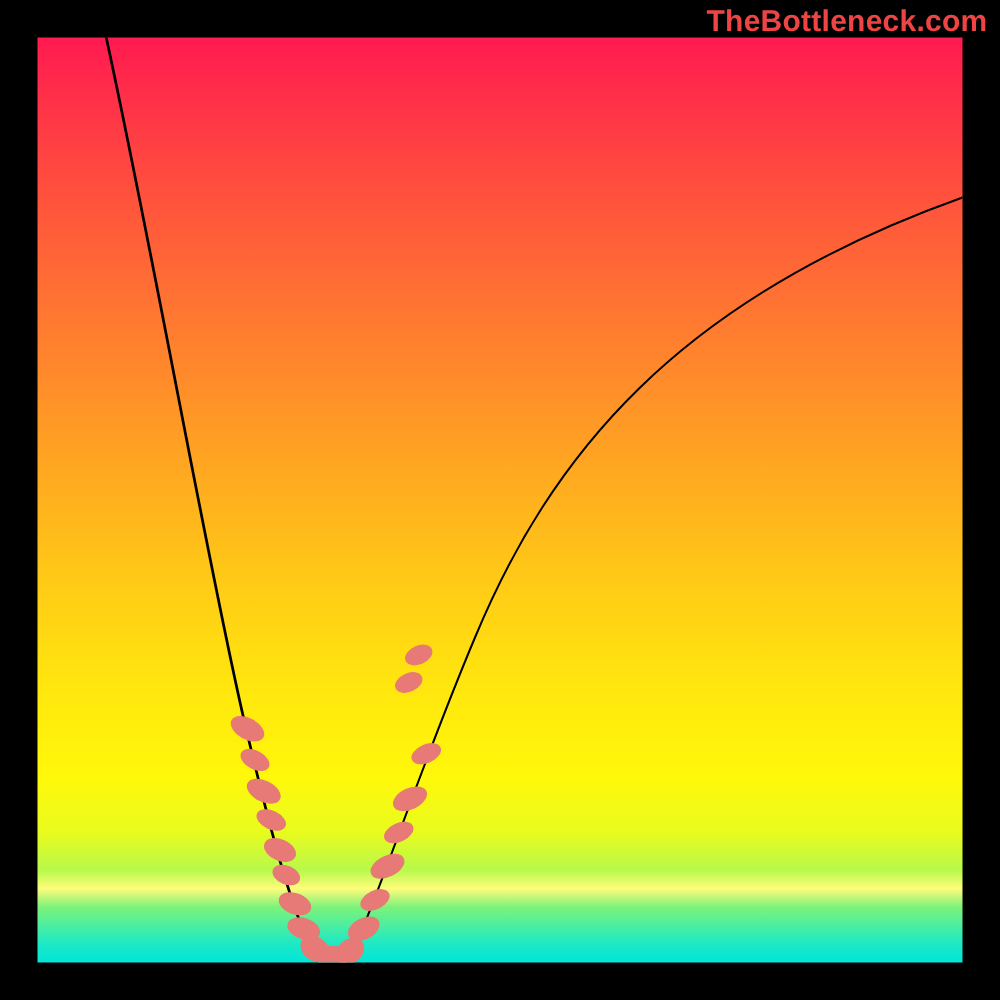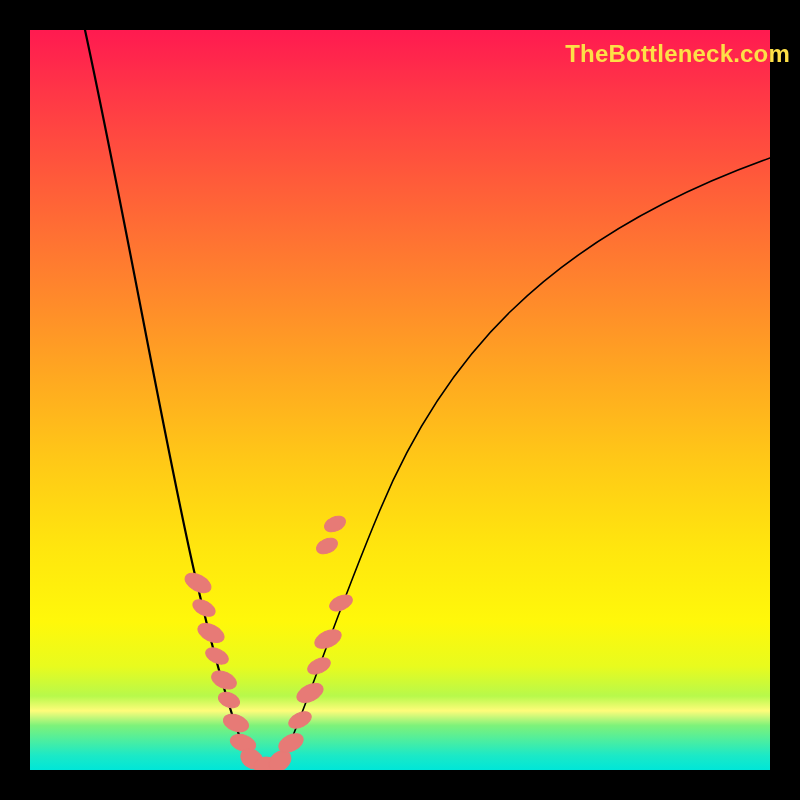--- a/index.html
+++ b/index.html
@@ -39,23 +39,22 @@
       #1ce9c6 98%,
       #00e6d8 100%
     );
   }
   .watermark {
     position: absolute;
     top: 4px;
     right: 10px;
     font-size: 24px;
     font-weight: 600;
-    color: #fde047;
+    color: #ef4444;
     letter-spacing: 0.2px;
-    margin-top: 36px;
   }
   svg.curves {
     position: absolute;
     left: 0;
     top: 0;
     width: 740px;
     height: 740px;
   }
   .curve {
     fill: none;

